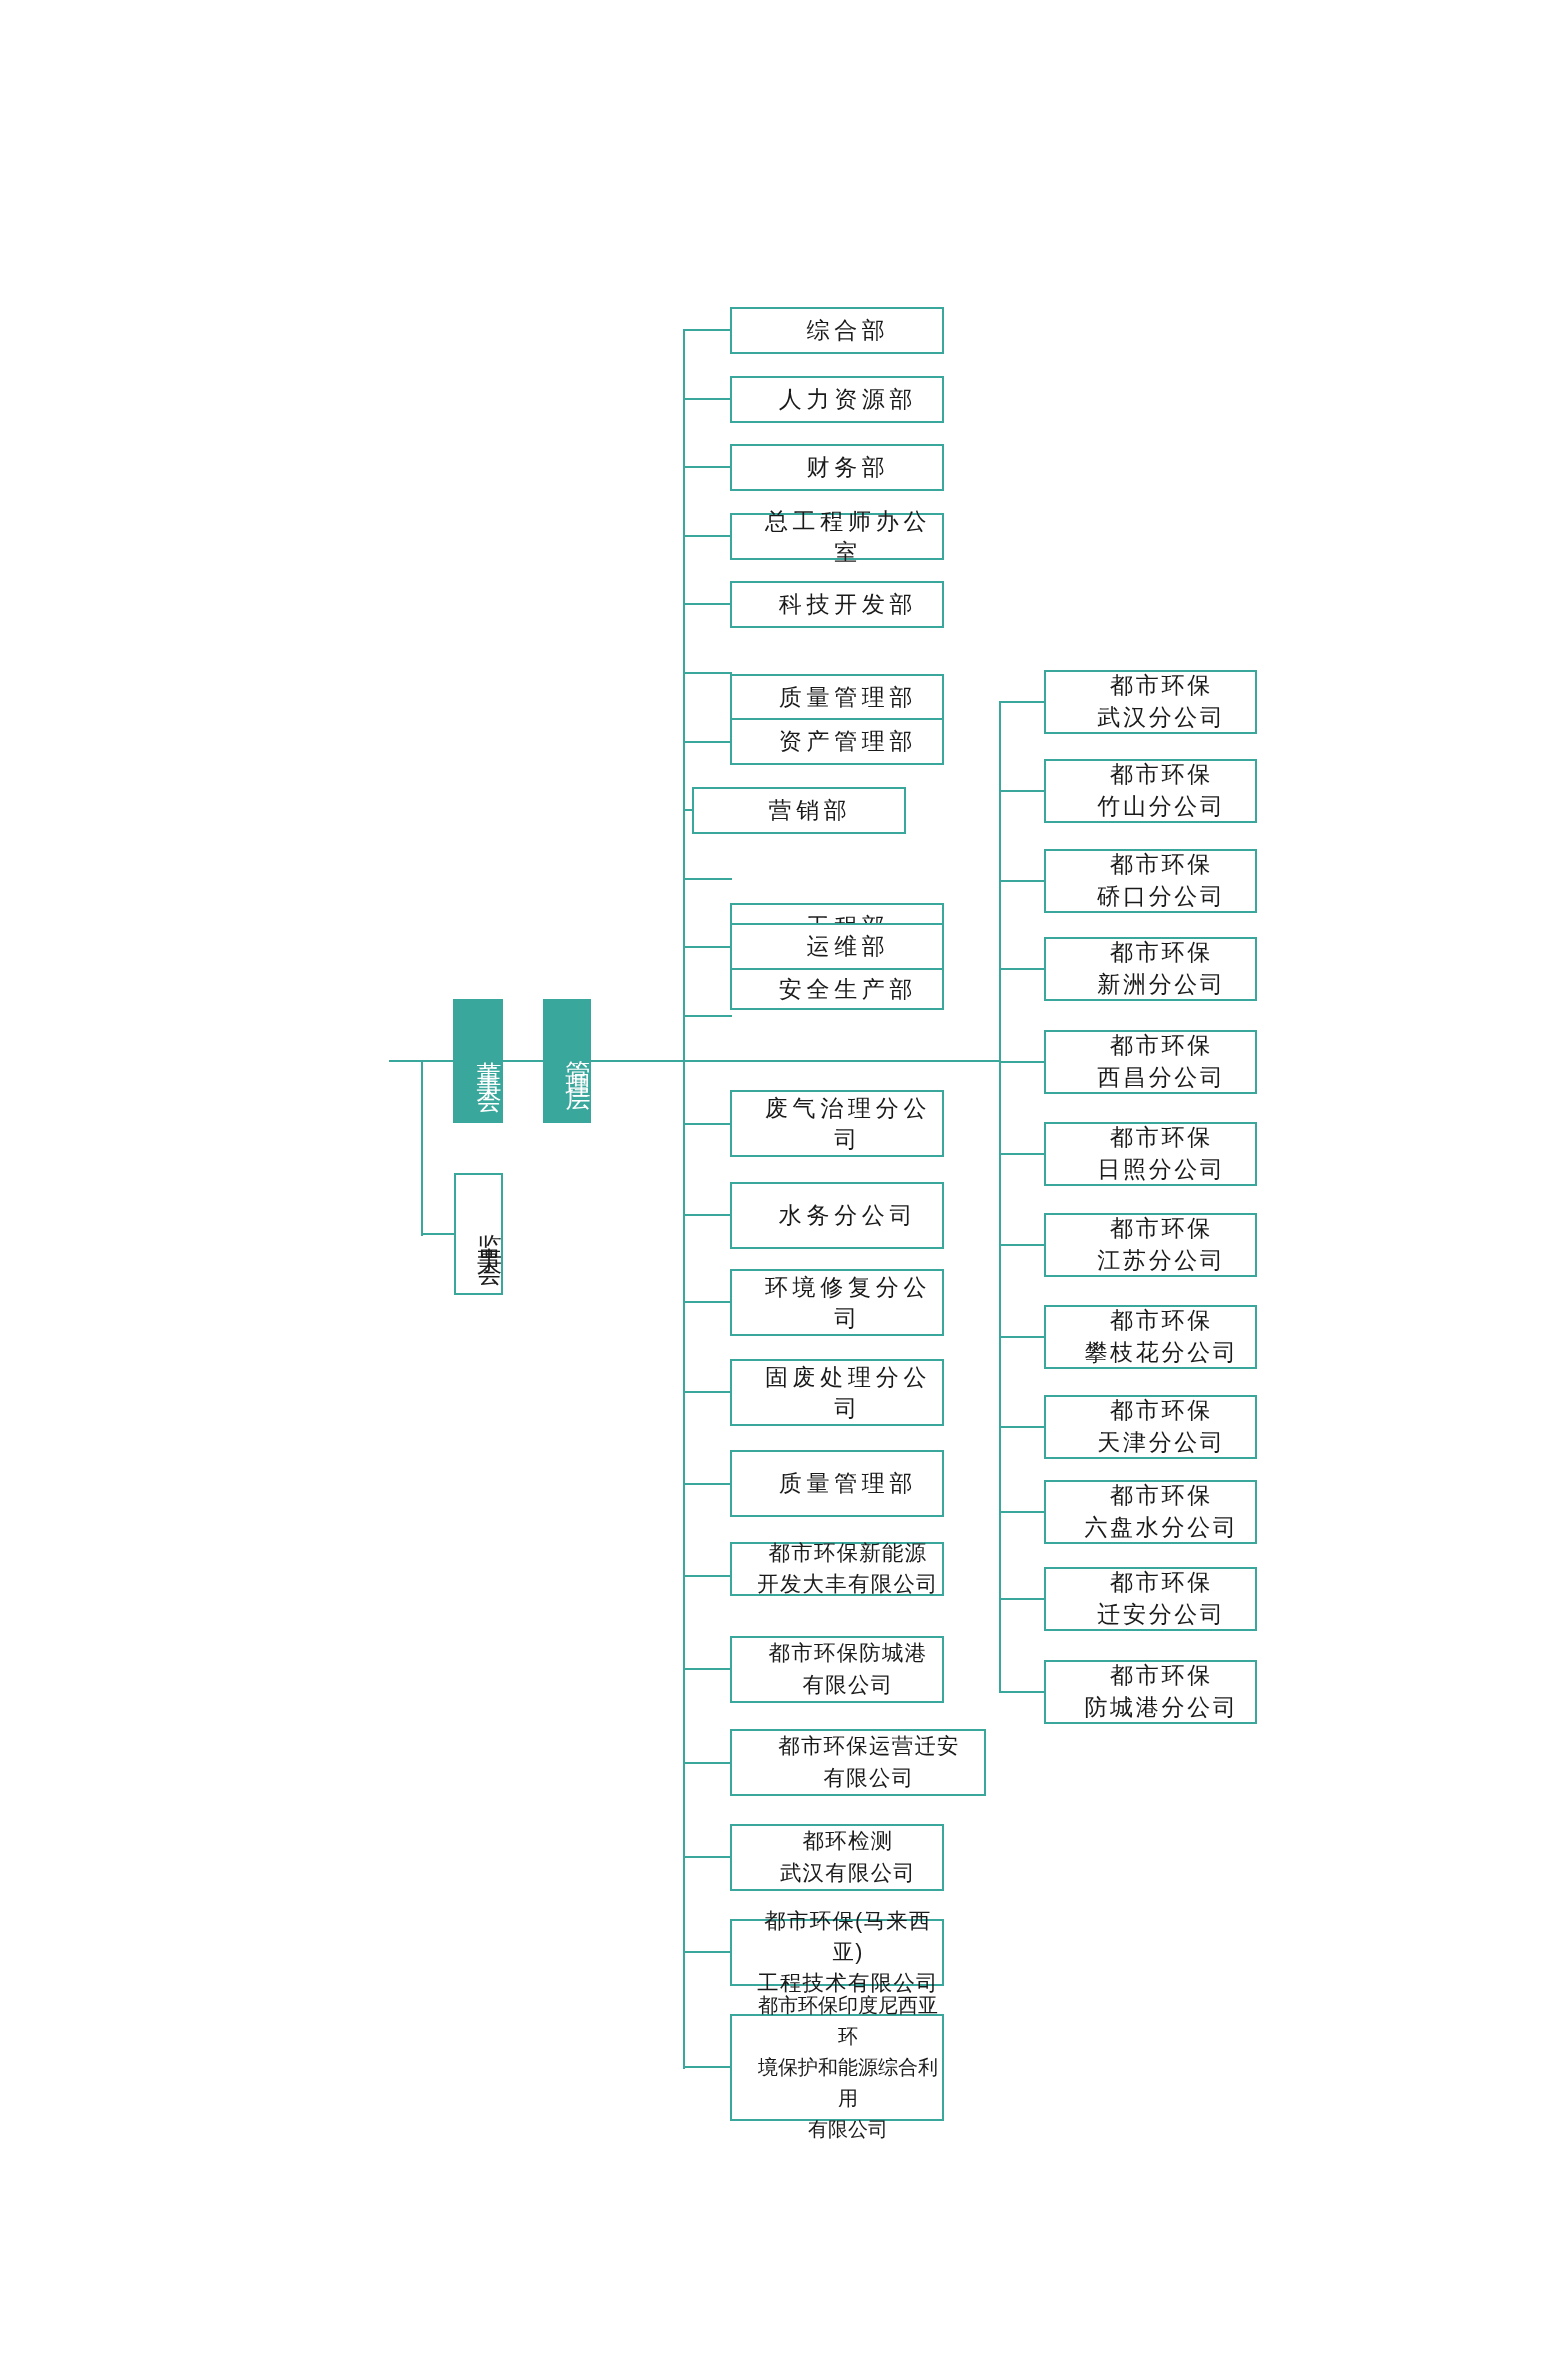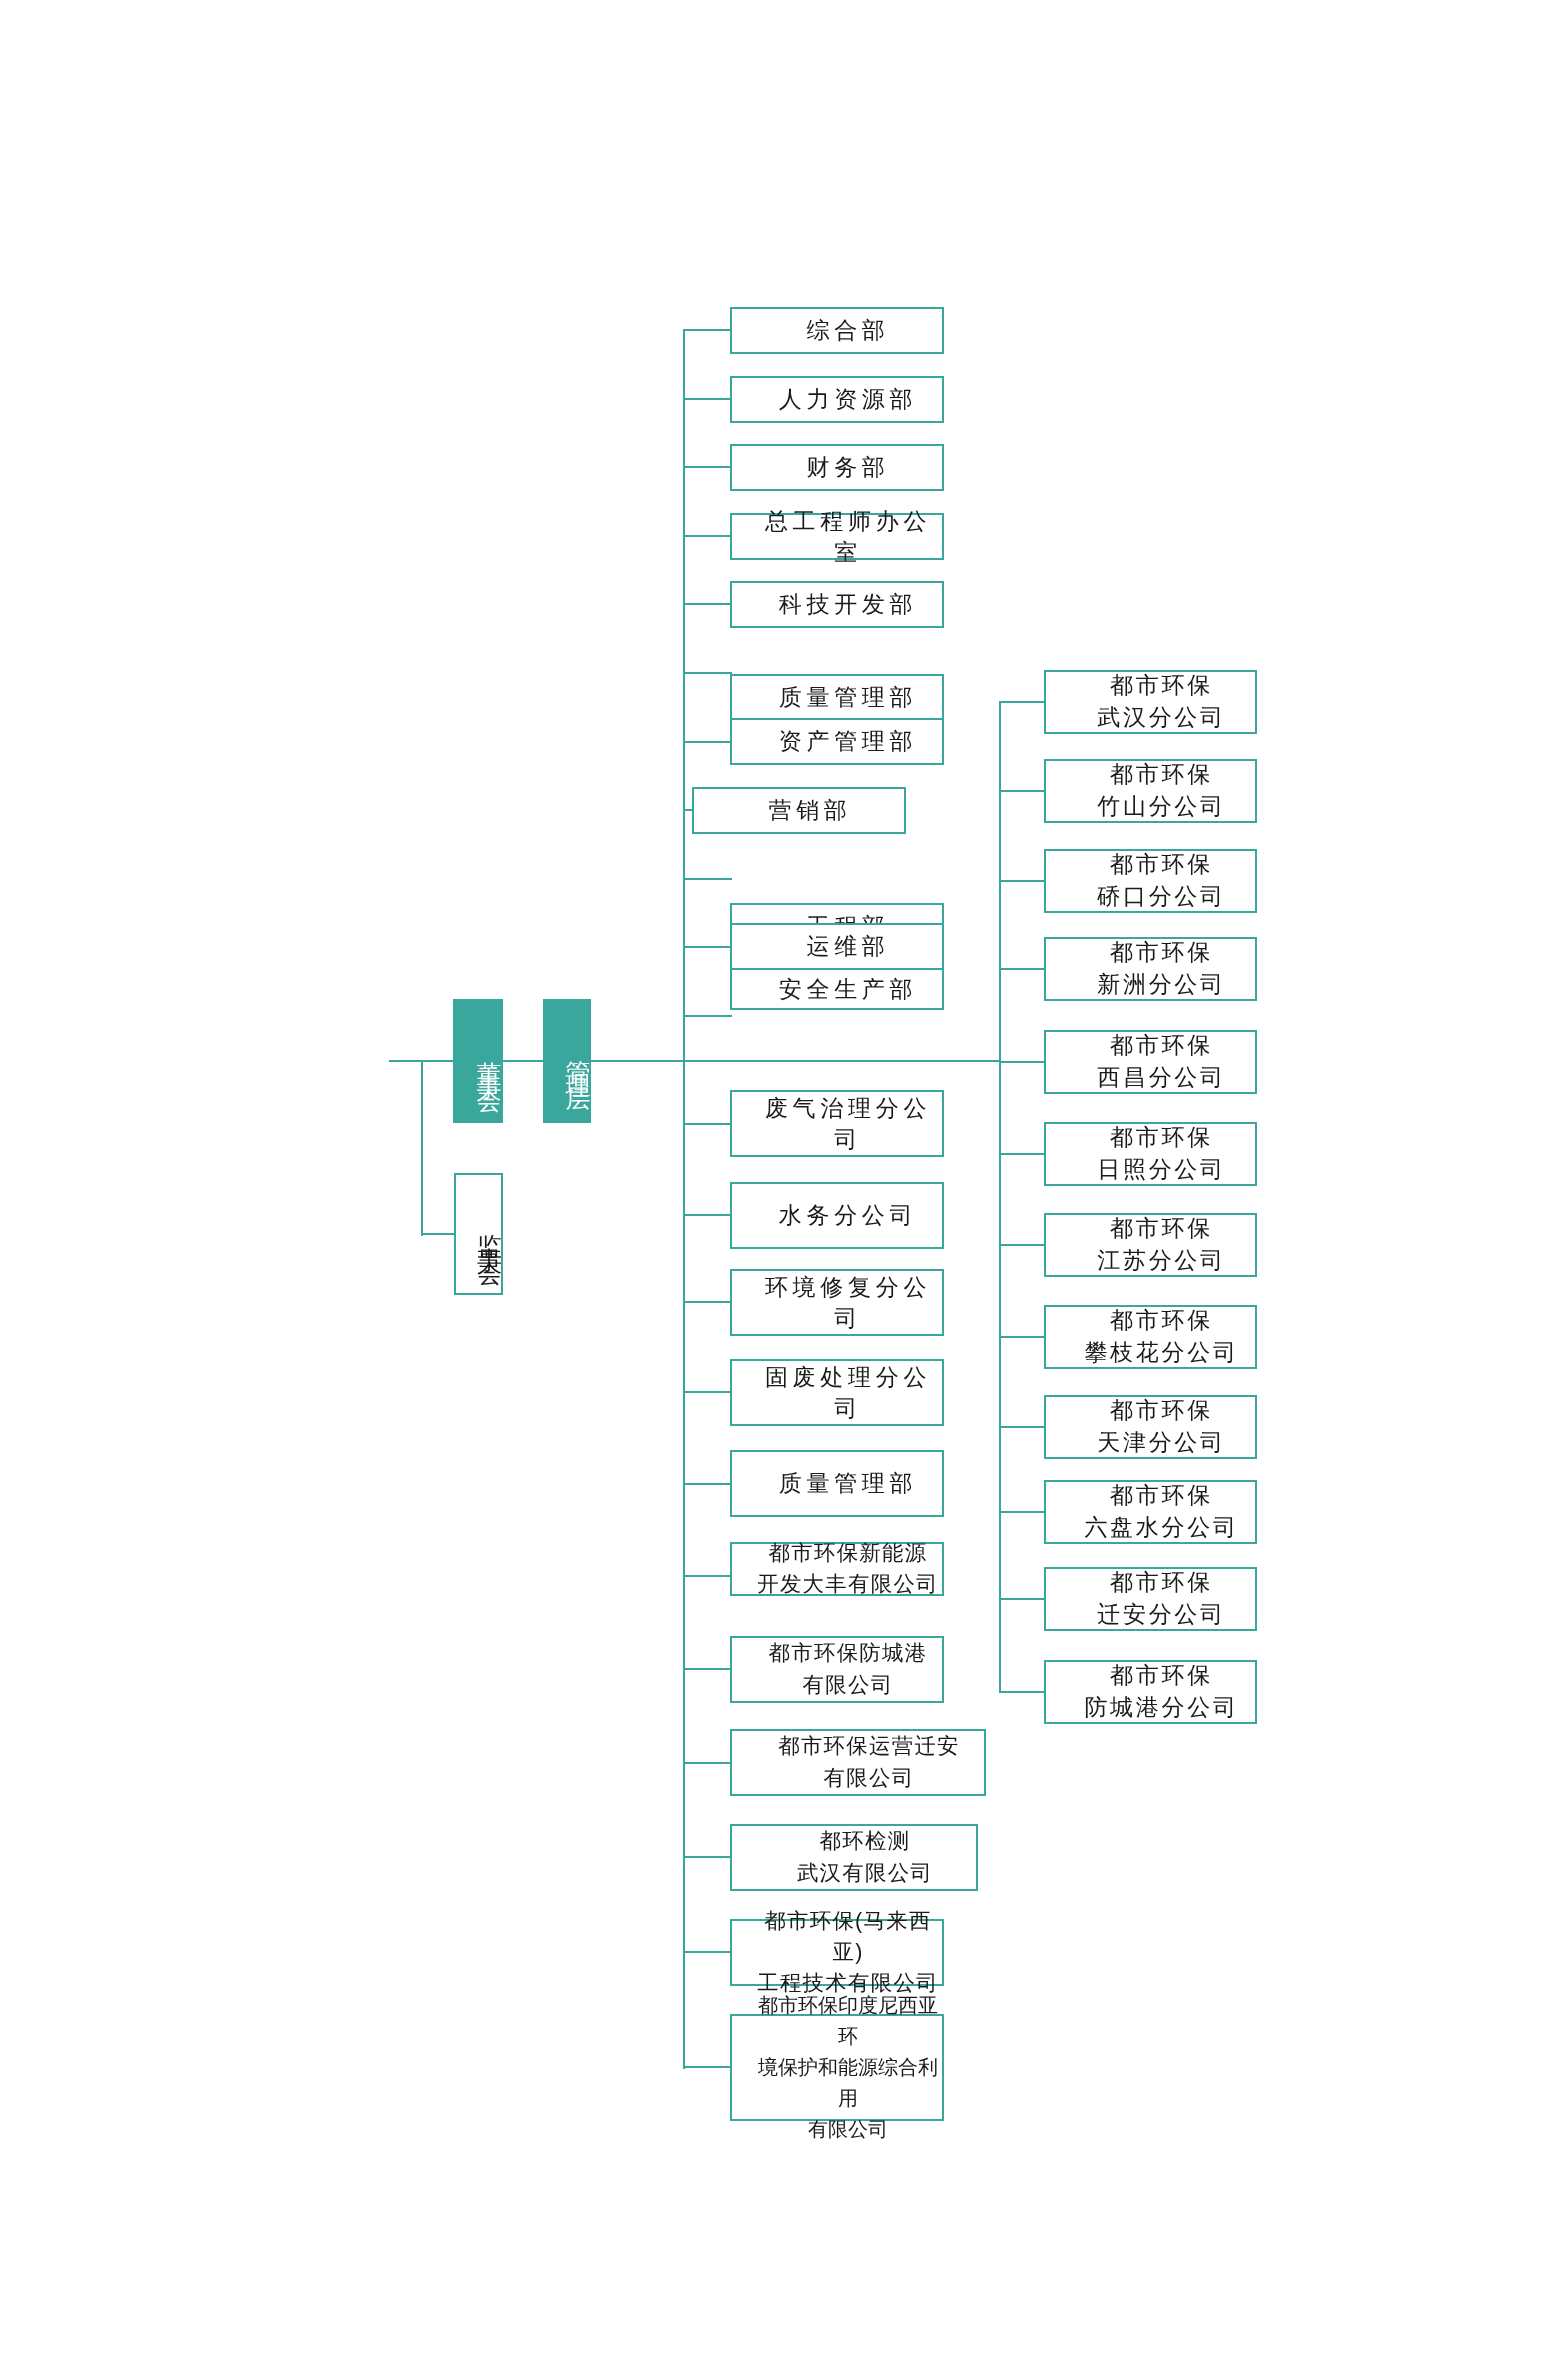--- a/index.html
+++ b/index.html
@@ -117,21 +117,21 @@
     <div class="node outlined single" style="left: 730px; top: 1182px; width: 214px; height: 67px;">水务分公司</div>
     <div class="node outlined single" style="left: 730px; top: 1269px; width: 214px; height: 67px;">环境修复分公司</div>
     <div class="node outlined single" style="left: 730px; top: 1359px; width: 214px; height: 67px;">固废处理分公司</div>
     <div class="node outlined single" style="left: 730px; top: 1450px; width: 214px; height: 67px;">质量管理部</div>
     <div class="node outlined multi" style="left: 730px; top: 1542px; width: 214px; height: 54px;">都市环保新能源
 开发大丰有限公司</div>
     <div class="node outlined multi" style="left: 730px; top: 1636px; width: 214px; height: 67px;">都市环保防城港
 有限公司</div>
     <div class="node outlined multi" style="left: 730px; top: 1729px; width: 256px; height: 67px;">都市环保运营迁安
 有限公司</div>
-    <div class="node outlined multi" style="left: 730px; top: 1824px; width: 248px; height: 67px; text-align: center;">都环检测
+    <div class="node outlined multi" style="left: 730px; top: 1824px; width: 214px; height: 67px; text-align: center;">都环检测
 武汉有限公司</div>
     <div class="node outlined multi" style="left: 730px; top: 1919px; width: 214px; height: 67px;">都市环保(马来西亚)
 工程技术有限公司</div>
     <div class="node outlined dense" style="left: 730px; top: 2014px; width: 214px; height: 107px;">都市环保印度尼西亚环
 境保护和能源综合利用
 有限公司</div>
     <div class="node outlined branch" style="left: 1044px; top: 670px; width: 213px; height: 64px;">都市环保
 武汉分公司</div>
     <div class="node outlined branch" style="left: 1044px; top: 759px; width: 213px; height: 64px;">都市环保
 竹山分公司</div>

